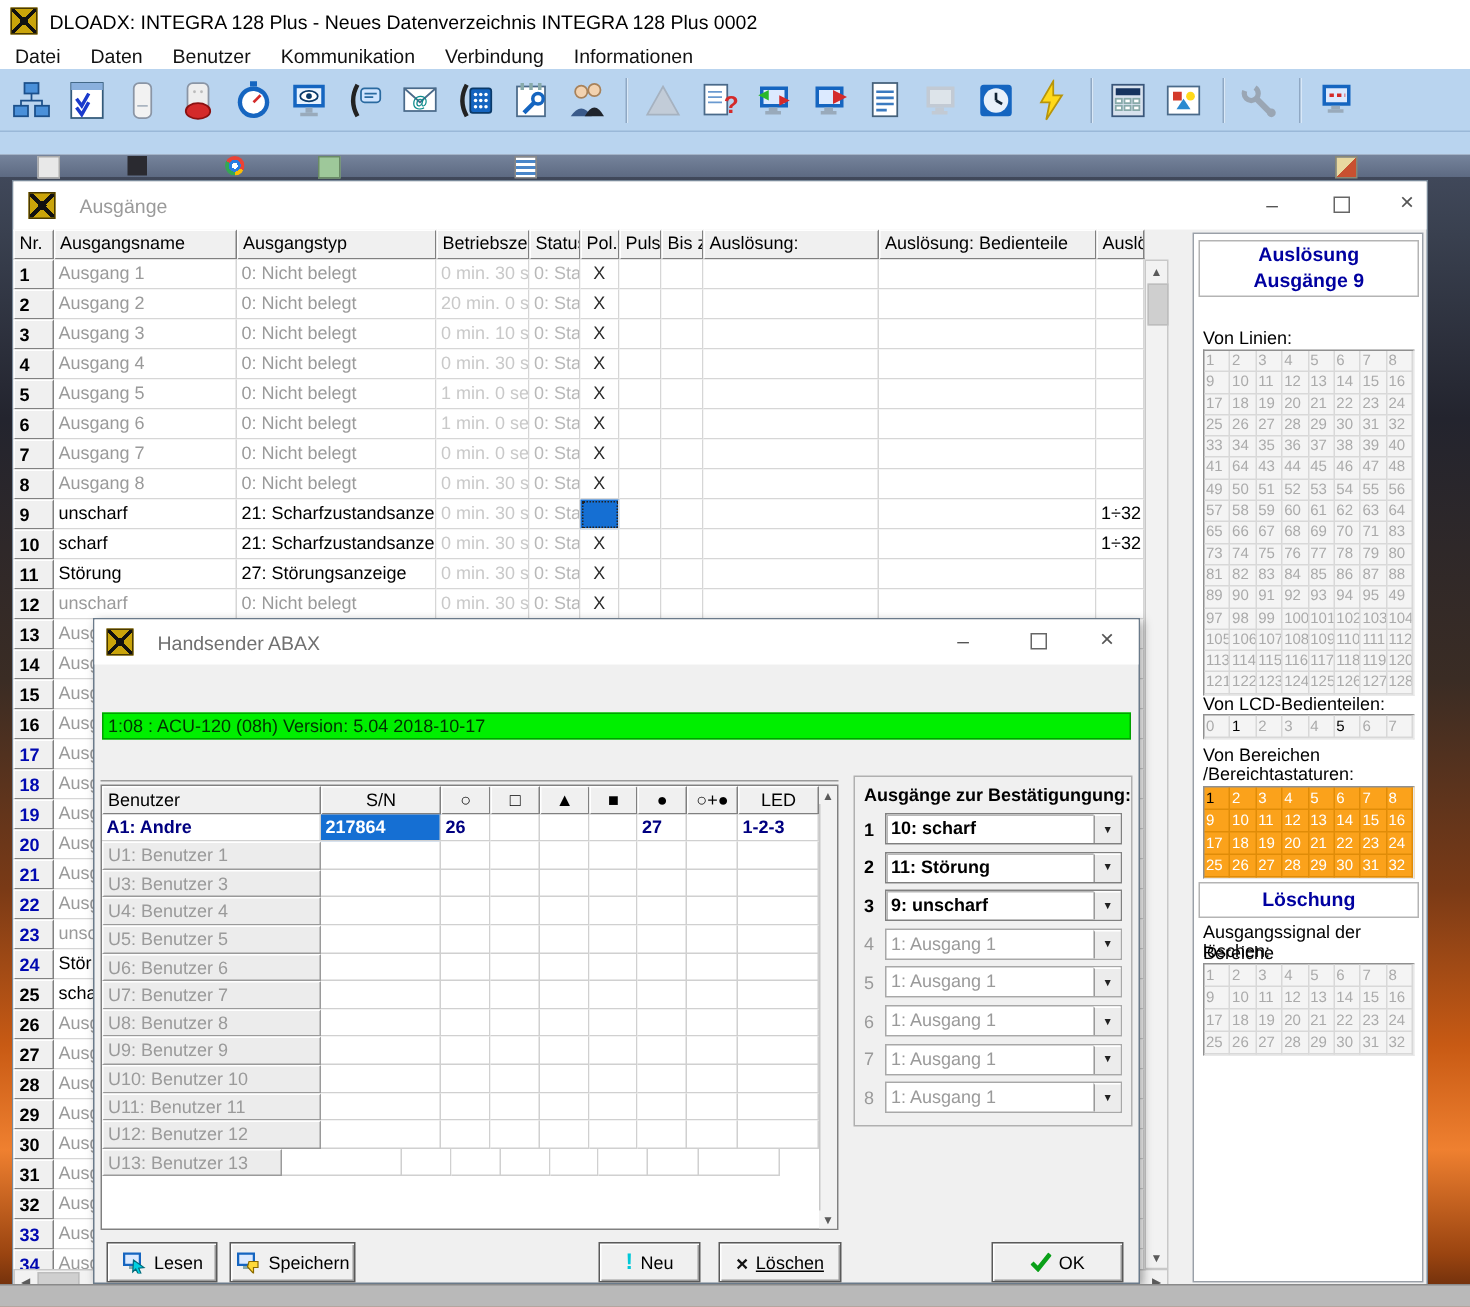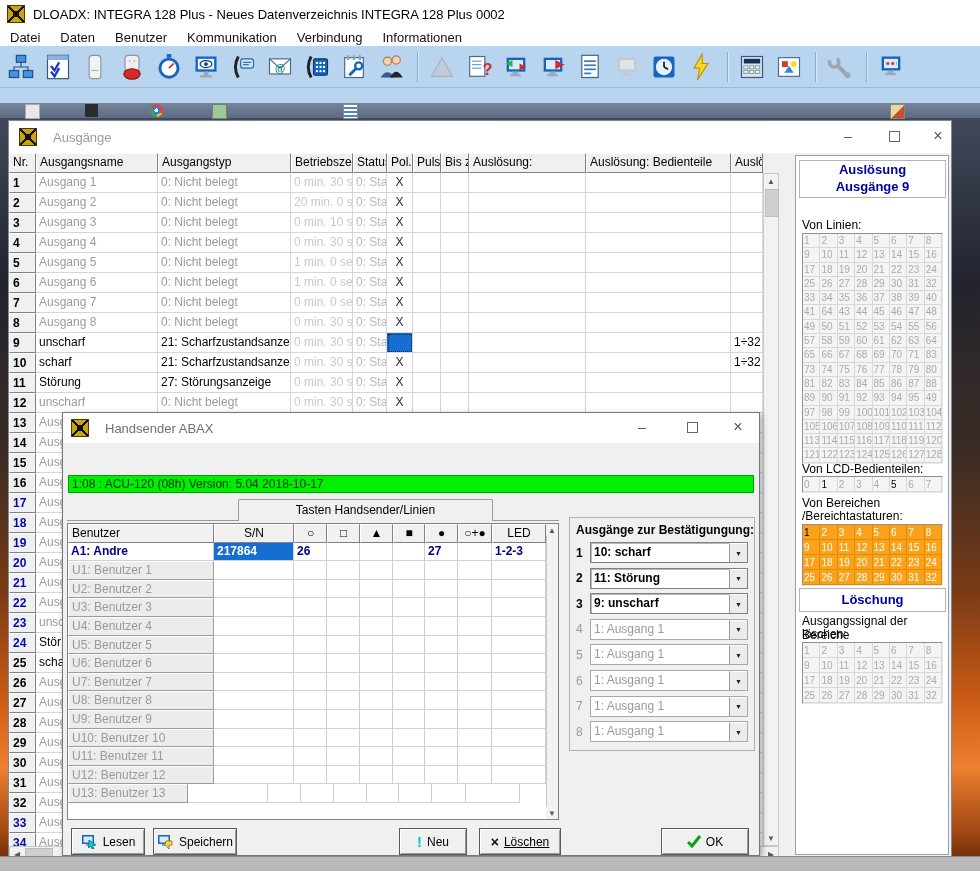--- a/index.html
+++ b/index.html
@@ -1036,21 +1036,20 @@
       <div id="app-icon" style="margin-left:8px;"></div>
       <div id="dlg-title">Handsender ABAX</div>
       <div class="winbtn" style="left:562px;top:1px;">–</div>
       <div class="winbtn" style="left:612px;top:1px;">
           <span class="maxbox"></span>
         </div>
       <div class="winbtn" style="left:658px;top:1px;font-size:16px;">×</div>
     </div>
     <div class="abs" id="dlg-status" style="color:#003300;">1:08 :  ACU-120  (08h) Version: 5.04 2018-10-17</div>
     <div class="abs" id="dlg-tabline"></div>
-    <div class="abs" id="dlg-tab">Tasten Handsender/Linien</div>
 
     <div class="abs" id="dlg-table">
       <div id="dt-body">
           <div class="drow">
             <div class="dhcell" style="width: 146px; text-align: left; padding-left: 3px;">Benutzer</div>
             <div class="dhcell" style="width: 80px;">S/N</div>
             <div class="dhcell" style="width: 33px;">○</div>
             <div class="dhcell" style="width: 33px;">□</div>
             <div class="dhcell" style="width: 33px;">▲</div>
             <div class="dhcell" style="width: 32px;">■</div>
@@ -1064,31 +1063,20 @@
             <div class="dcell navybold" style="width: 33px;">26</div>
             <div class="dcell navybold" style="width: 33px;"></div>
             <div class="dcell navybold" style="width: 33px;"></div>
             <div class="dcell navybold" style="width: 32px;"></div>
             <div class="dcell navybold" style="width: 33px;">27</div>
             <div class="dcell navybold" style="width: 34px;"></div>
             <div class="dcell navybold" style="width: 54px;">1-2-3</div>
           </div>
           <div class="drow">
             <div class="dcell ubtn" style="width: 146px;">U1: Benutzer  1</div>
-            <div class="dcell" style="width: 80px;"></div>
-            <div class="dcell" style="width: 33px;"></div>
-            <div class="dcell" style="width: 33px;"></div>
-            <div class="dcell" style="width: 33px;"></div>
-            <div class="dcell" style="width: 32px;"></div>
-            <div class="dcell" style="width: 33px;"></div>
-            <div class="dcell" style="width: 34px;"></div>
-            <div class="dcell" style="width: 54px;"></div>
-          </div>
-          <div class="drow">
-            <div class="dcell ubtn" style="width: 146px;">U2: Benutzer  2</div>
             <div class="dcell" style="width: 80px;"></div>
             <div class="dcell" style="width: 33px;"></div>
             <div class="dcell" style="width: 33px;"></div>
             <div class="dcell" style="width: 33px;"></div>
             <div class="dcell" style="width: 32px;"></div>
             <div class="dcell" style="width: 33px;"></div>
             <div class="dcell" style="width: 34px;"></div>
             <div class="dcell" style="width: 54px;"></div>
           </div>
           <div class="drow">

